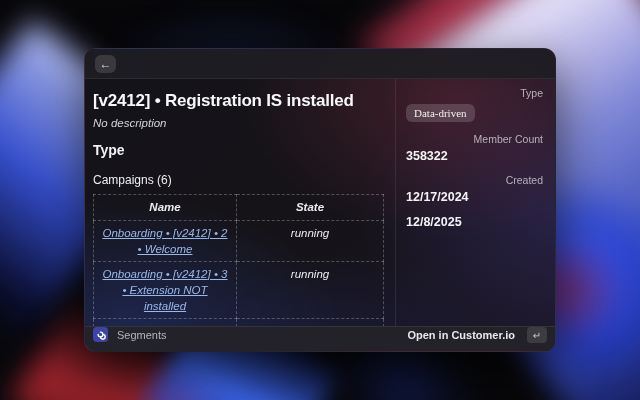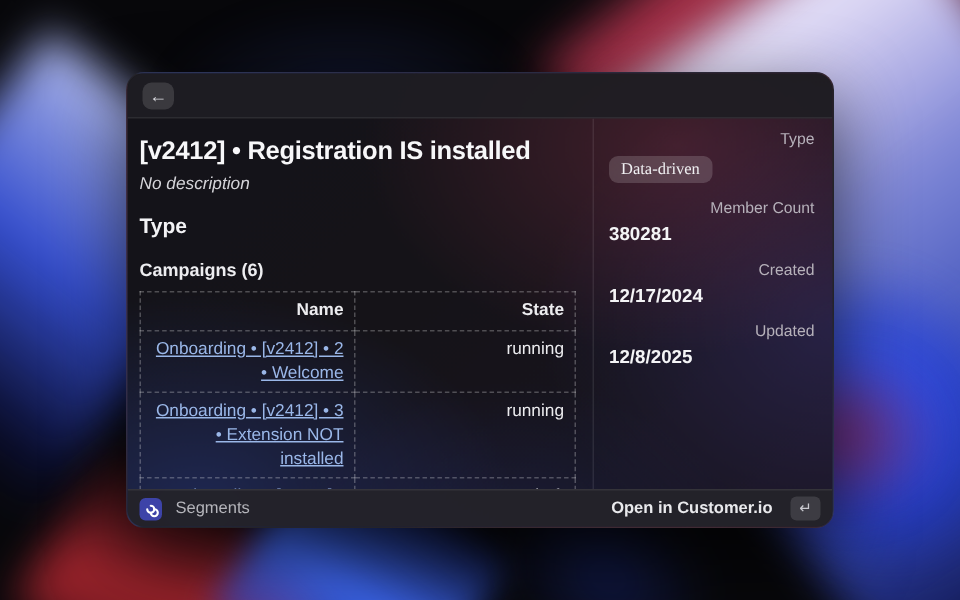--- a/index.html
+++ b/index.html
@@ -53,38 +53,38 @@
     display: flex; align-items: center; justify-content: center; cursor: pointer;
   }
   .win-body { position: absolute; top: 30px; bottom: 25px; left: 0; right: 0; display: flex; }
   .main { width: 310px; padding: 4px 8px 0 8px; overflow: hidden; }
   .vdivider { width: 1px; background: rgba(255,255,255,.09); }
   .meta { flex: 1; padding: 8px 12px 0 10px; overflow: hidden; }
 
   .title { font-size: 17px; font-weight: bold; color: #f7f7f9; margin: 8px 0 6px; letter-spacing: -.2px; }
   .desc { font-style: italic; font-size: 11.5px; color: #d4d4d9; margin: 0 0 13px; }
   .usage { font-size: 14px; font-weight: bold; color: #f2f2f5; margin: 0 0 15px; }
-  .campaigns { font-size: 12px; font-weight: bold; color: #ededf0; margin: 0 0 7px; }
+  .campaigns { font-size: 12px; font-weight: normal; color: #ededf0; margin: 0 0 7px; }
 
   table { border-collapse: collapse; table-layout: fixed; width: 290px; font-size: 11.5px; }
-  th, td { border: 1px dashed rgba(255,255,255,.25); text-align: right; vertical-align: top; }
+  th, td { border: 1px dashed rgba(255,255,255,.25); text-align: center; vertical-align: top; font-style: italic; }
   th { padding: 5px 7px; font-weight: bold; color: #ececef; line-height: 15px; }
   td { padding: 4px 7px; line-height: 16px; color: #ececef; }
   td a { color: #9ab7e8; text-decoration: underline; cursor: pointer; }
 
   .meta-field { margin-bottom: 11px; }
   .meta-label { font-size: 10.5px; color: #b6b1ba; margin-bottom: 4px; text-align: right; }
   .meta-value { font-size: 12.5px; font-weight: bold; color: #f4f4f6; }
   .badge { display: inline-block; background: rgba(255,255,255,.16); color: #f0f0f2;
            font-size: 11px; padding: 3px 8px; border-radius: 6px; font-family: Liberation Serif, serif; }
 
   .win-footer {
     position: absolute; left: 0; right: 0; bottom: 0; height: 25px; z-index: 3;
     background: rgba(36,35,41,.95); border-top: 1px solid rgba(255,255,255,.08);
-    display: flex; align-items: center; justify-content: space-between; padding: 0 8px;
+    display: flex; align-items: flex-start; justify-content: space-between; padding: 0 8px;
   }
   .footer-left { display: flex; align-items: center; gap: 9px; color: #b4b4ba; font-size: 11px; }
   .logo { width: 15px; height: 15px; border-radius: 4px; background: #3d43a8;
           display: flex; align-items: center; justify-content: center; }
   .footer-right { display: flex; align-items: center; gap: 12px; color: #e9e9ec;
                   font-size: 11px; font-weight: bold; cursor: pointer; }
   .key { width: 20px; height: 16px; border-radius: 4px; background: rgba(255,255,255,.12);
          color: #c9c9cf; font-size: 10px; font-weight: normal;
          display: flex; align-items: center; justify-content: center; }
 </style>
@@ -149,28 +149,27 @@
 
     <div class="vdivider"></div>
 
     <div class="meta">
       <div class="meta-field">
         <div class="meta-label">Type</div>
         <span class="badge">Data-driven</span>
       </div>
       <div class="meta-field">
         <div class="meta-label">Member Count</div>
-        <div class="meta-value">380281</div>
+        <div class="meta-value">358322</div>
       </div>
       <div class="meta-field">
         <div class="meta-label">Created</div>
         <div class="meta-value">12/17/2024</div>
       </div>
       <div class="meta-field">
-        <div class="meta-label">Updated</div>
         <div class="meta-value">12/8/2025</div>
       </div>
     </div>
 
   </div>
 
   <div class="win-footer">
     <div class="footer-left">
       <span class="logo">
         <svg width="11" height="11" viewBox="0 0 14 14">

